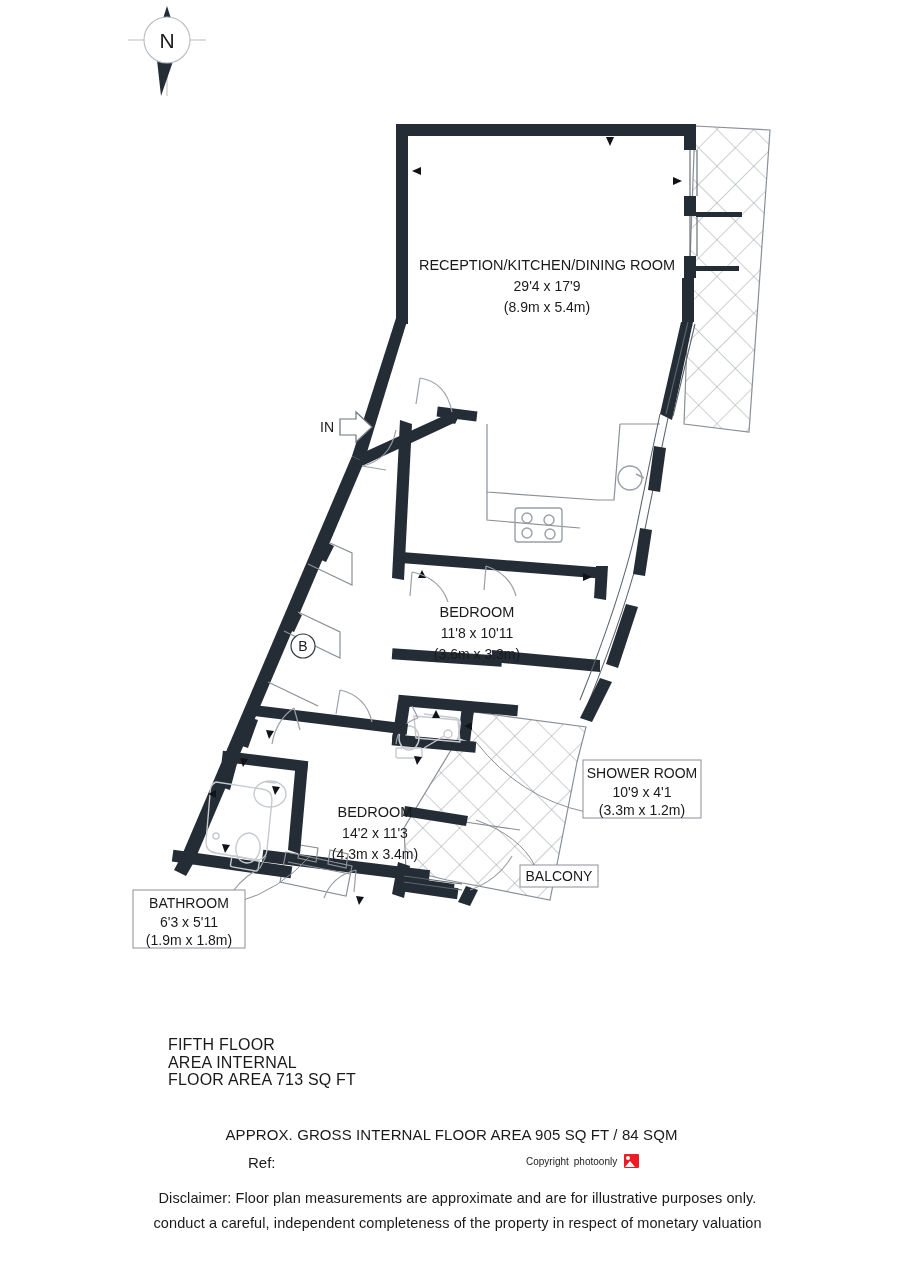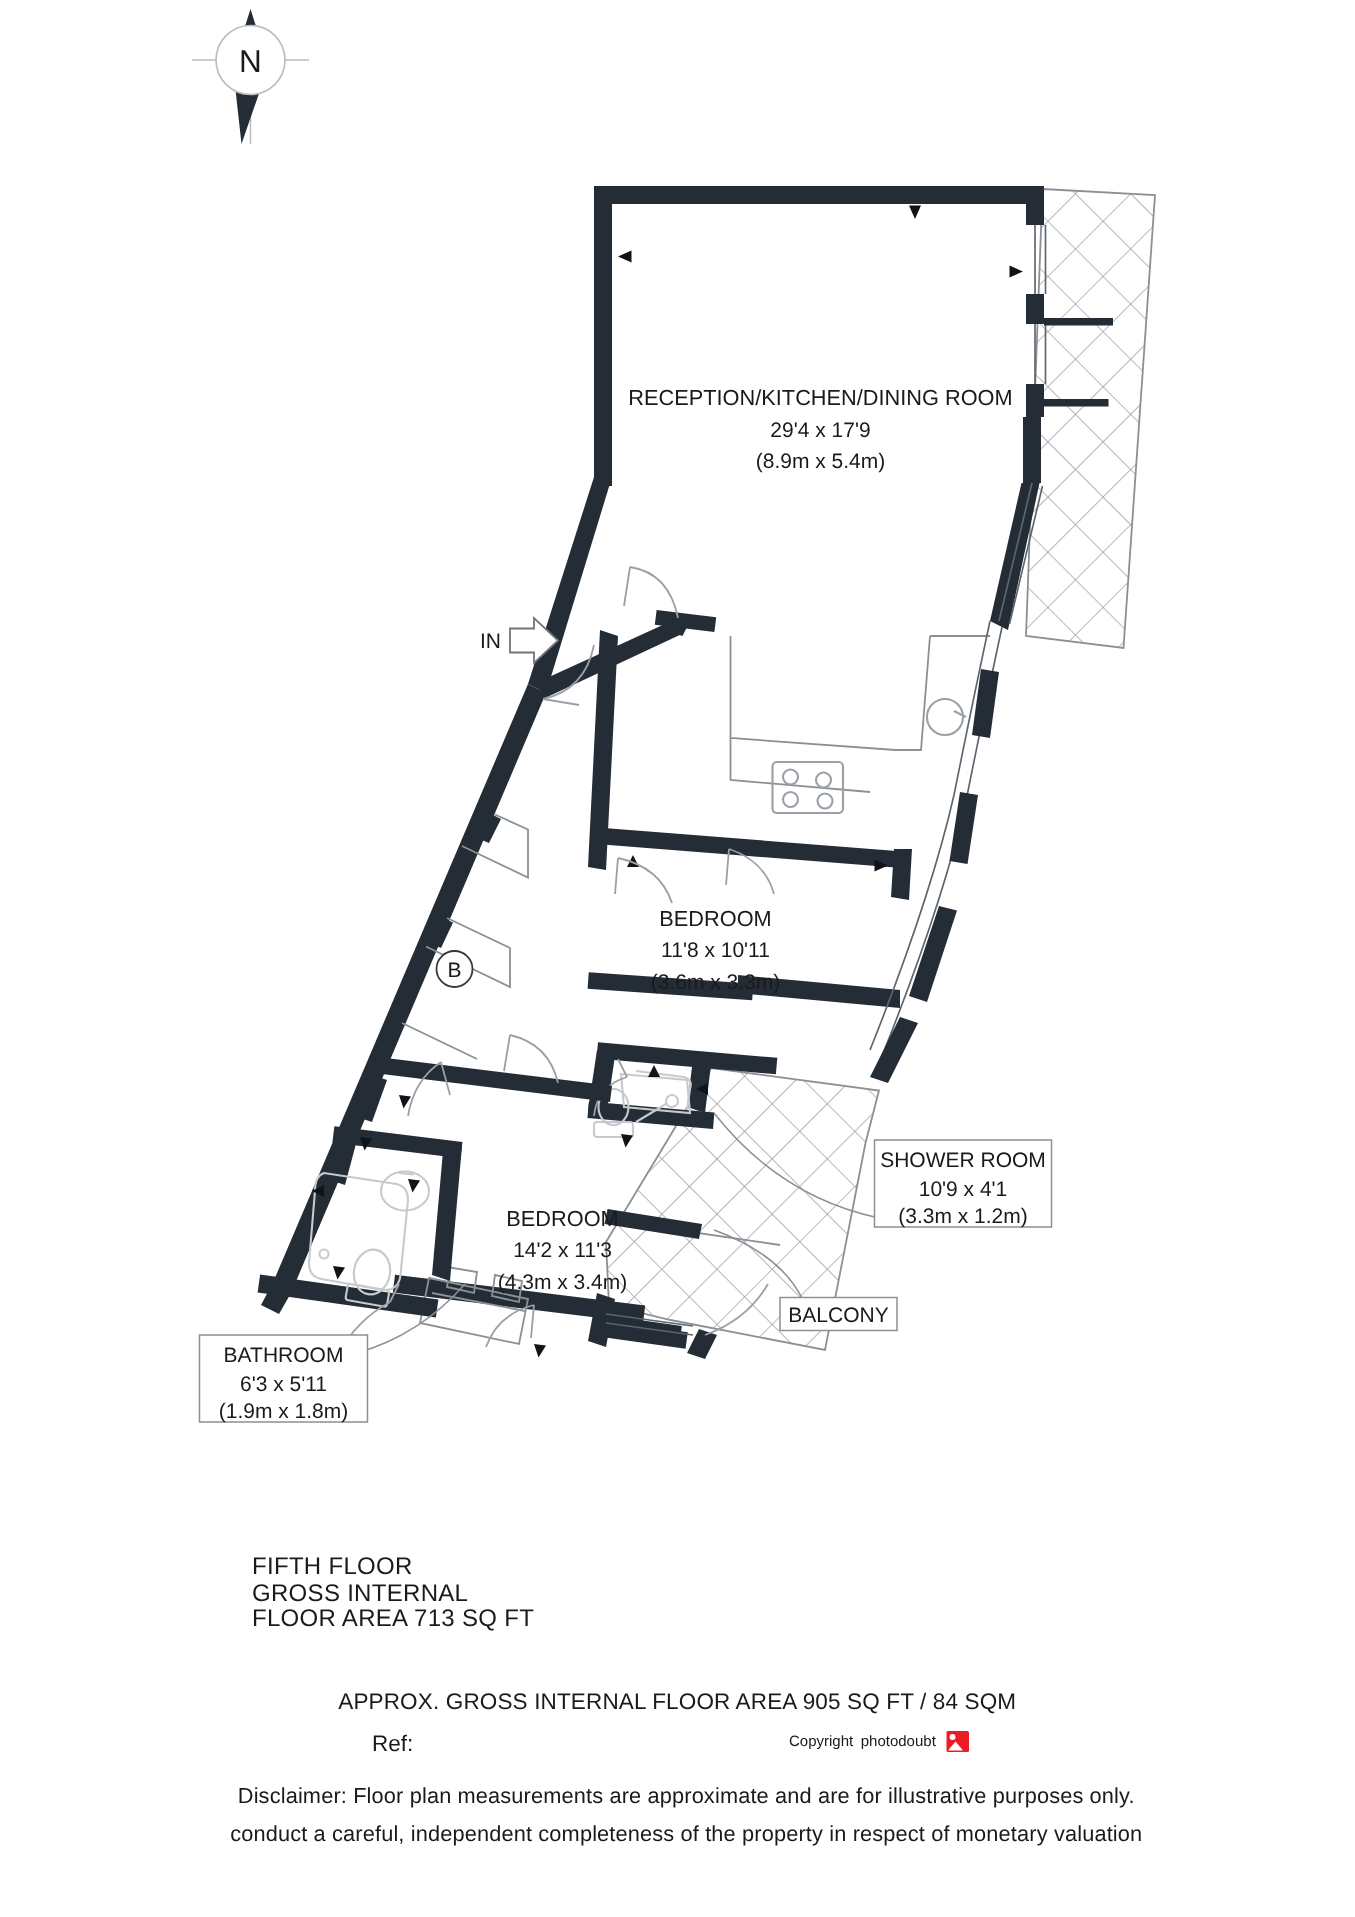--- a/index.html
+++ b/index.html
@@ -443,32 +443,32 @@
     <g>
       <path class="leader" d="M535 866 Q520 836 476 820"></path>
       <rect class="boxed-label-rect" x="520" y="865" width="78" height="22"></rect>
       <text class="label-text sm" x="559" y="881">BALCONY</text>
     </g>
 
   </svg>
 
   <div class="area-block">
     <div>FIFTH FLOOR</div>
-    <div>GROSS INTERNAL</div>
+    <div>AREA INTERNAL</div>
     <div>FLOOR AREA 713 SQ FT</div>
   </div>
 
   <div class="footer">
     <div class="footer-area">APPROX. GROSS INTERNAL FLOOR AREA 905 SQ FT / 84 SQM</div>
 
     <div class="footer-refrow">
       <div class="footer-ref">Ref:</div>
       <div class="footer-copy">
         <span>Copyright</span>
-        <span><span class="brand-photo">photo</span><span>doubt</span></span>
+        <span><span class="brand-photo">photo</span><span>only</span></span>
         <span class="brand-logo"></span>
       </div>
     </div>
 
     <div class="disclaimer-line">Disclaimer: Floor plan measurements are approximate and are for illustrative purposes only.</div>
     <div class="disclaimer-line">conduct a careful, independent completeness of the property in respect of monetary valuation</div>
   </div>
 
 </div>
 

